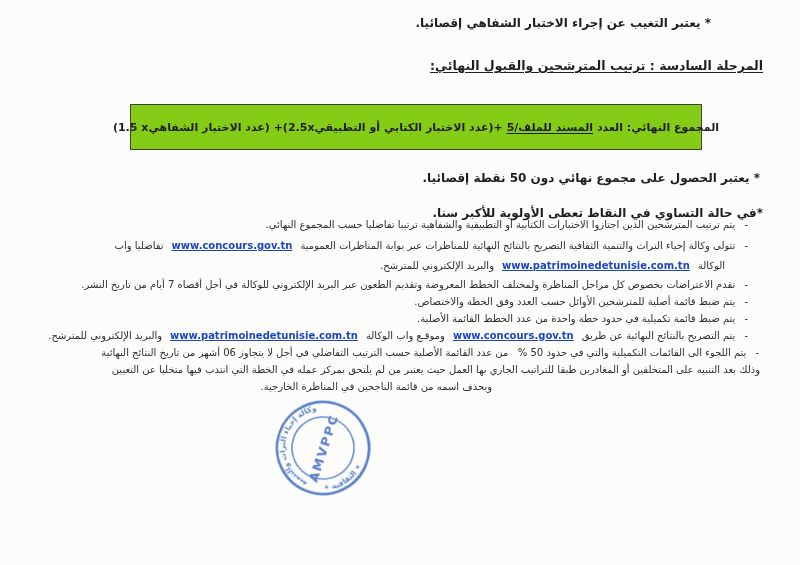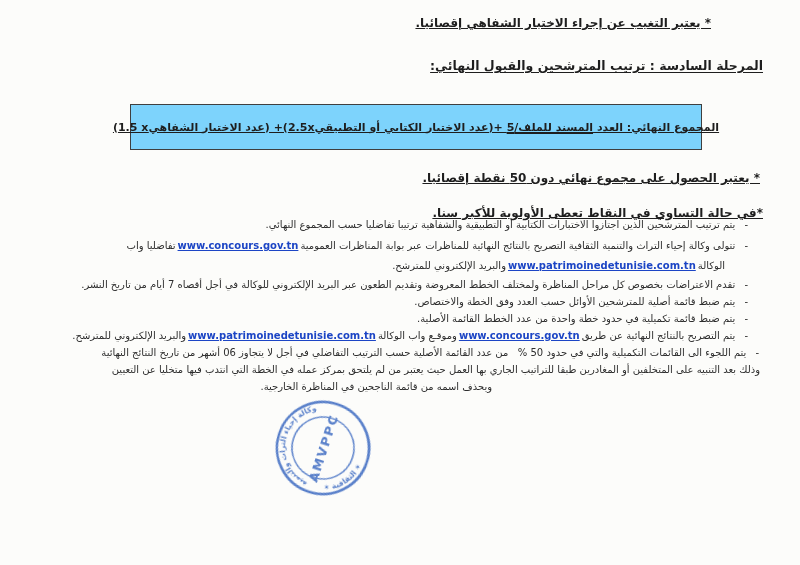--- a/index.html
+++ b/index.html
@@ -7,32 +7,32 @@
   body{
     width:800px;height:565px;overflow:hidden;position:relative;
     background:#fcfcfa;
     font-family:"DejaVu Sans","Liberation Sans",sans-serif;
   }
   .sheet{position:absolute;inset:0;}
   .ln{
     position:absolute;direction:rtl;white-space:nowrap;
     color:var(--ink,#2d2d2d);line-height:15px;
   }
-  .ln.b{font-weight:bold;color:#1e1e1e;text-decoration:underline;}
+  .ln.b{font-weight:bold;color:#1e1e1e;}
   .ln.u{text-decoration:underline;text-underline-offset:2px;margin-left:48px;}
   .u-seg{text-decoration:underline;text-underline-offset:2px;}
   .dash{margin-left:9px;}
   .link{
     color:var(--link,#1c45c5);font-weight:bold;
-    text-decoration:underline;cursor:pointer;margin:0 2px;
+    text-decoration:underline;cursor:pointer;margin:0 8px;
   }
   .ltrseg{direction:ltr;unicode-bidi:embed;}
   .fbox{
     position:absolute;top:104px;left:130px;width:570px;height:44px;
-    border:1.5px solid #3f3f3f;background:#7dd3fc;
+    border:1.5px solid #3f3f3f;background:#84cc16;
     display:flex;align-items:center;justify-content:center;
   }
   .fbox .ln{position:static;}
   .stamp{
     position:absolute;left:265px;top:390px;width:116px;height:116px;
     transform:rotate(-72deg);opacity:.88;filter:blur(.35px);
   }
   .stamp circle{fill:none;stroke:var(--stamp,#4470c4);}
   .so{stroke-width:2.6px;}
   .si{stroke-width:1.3px;}

